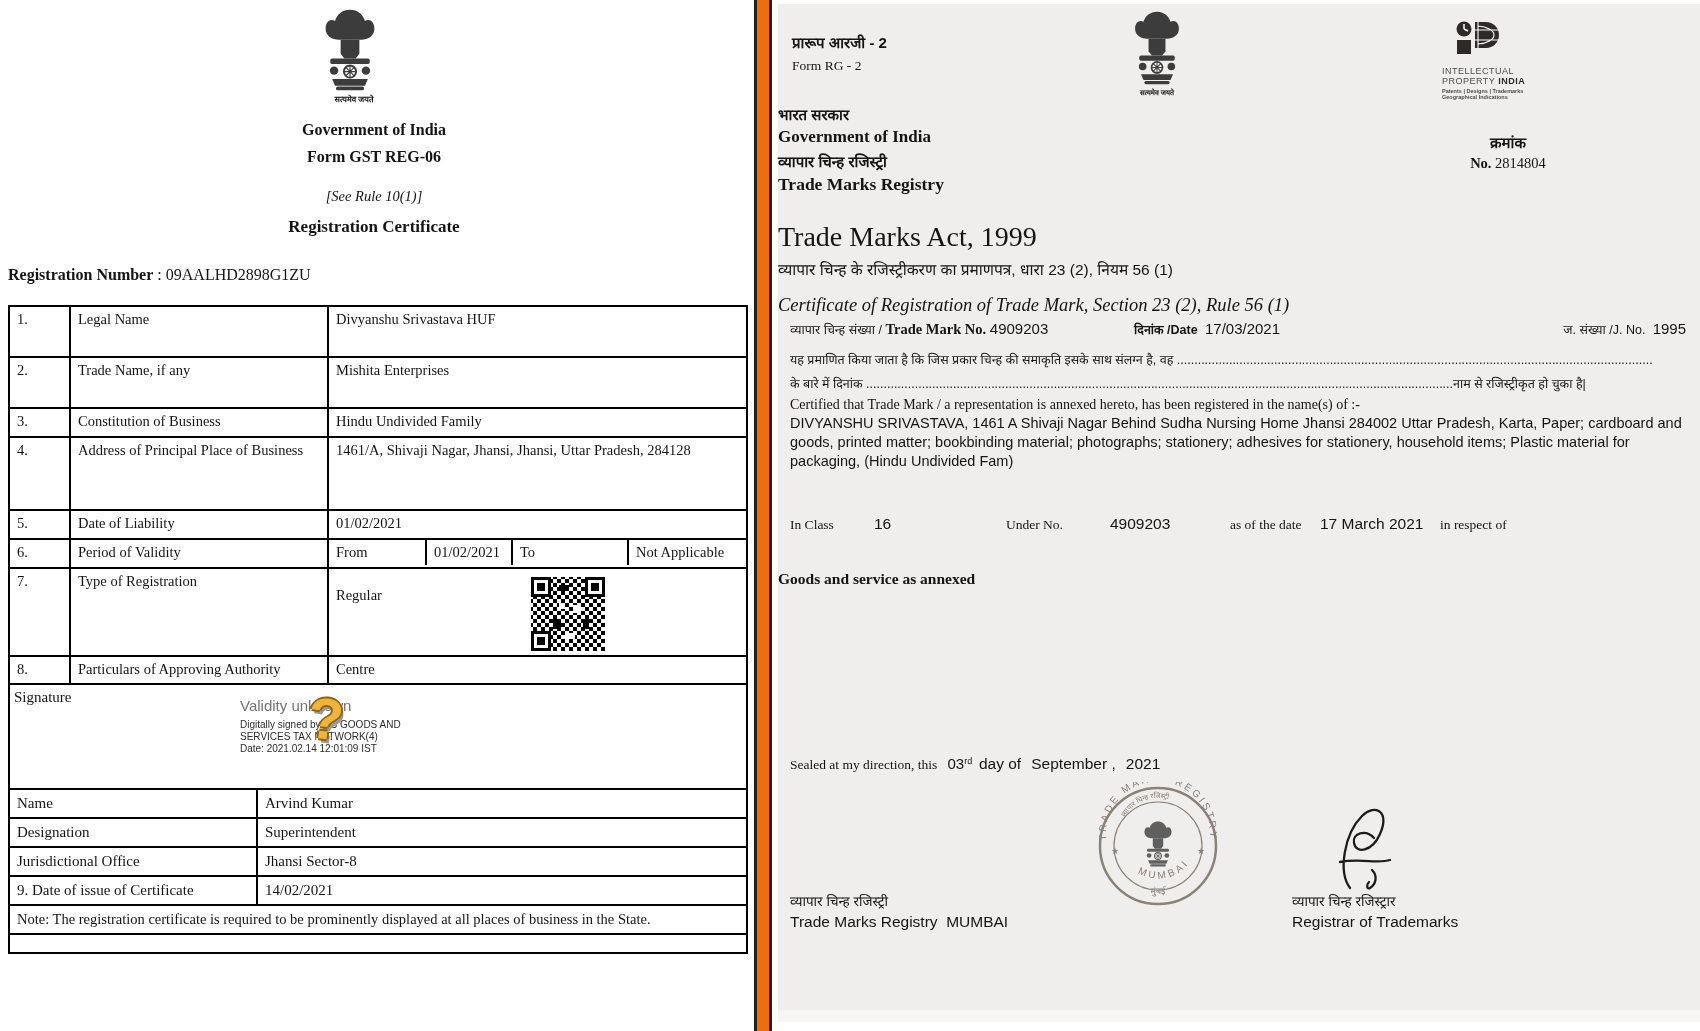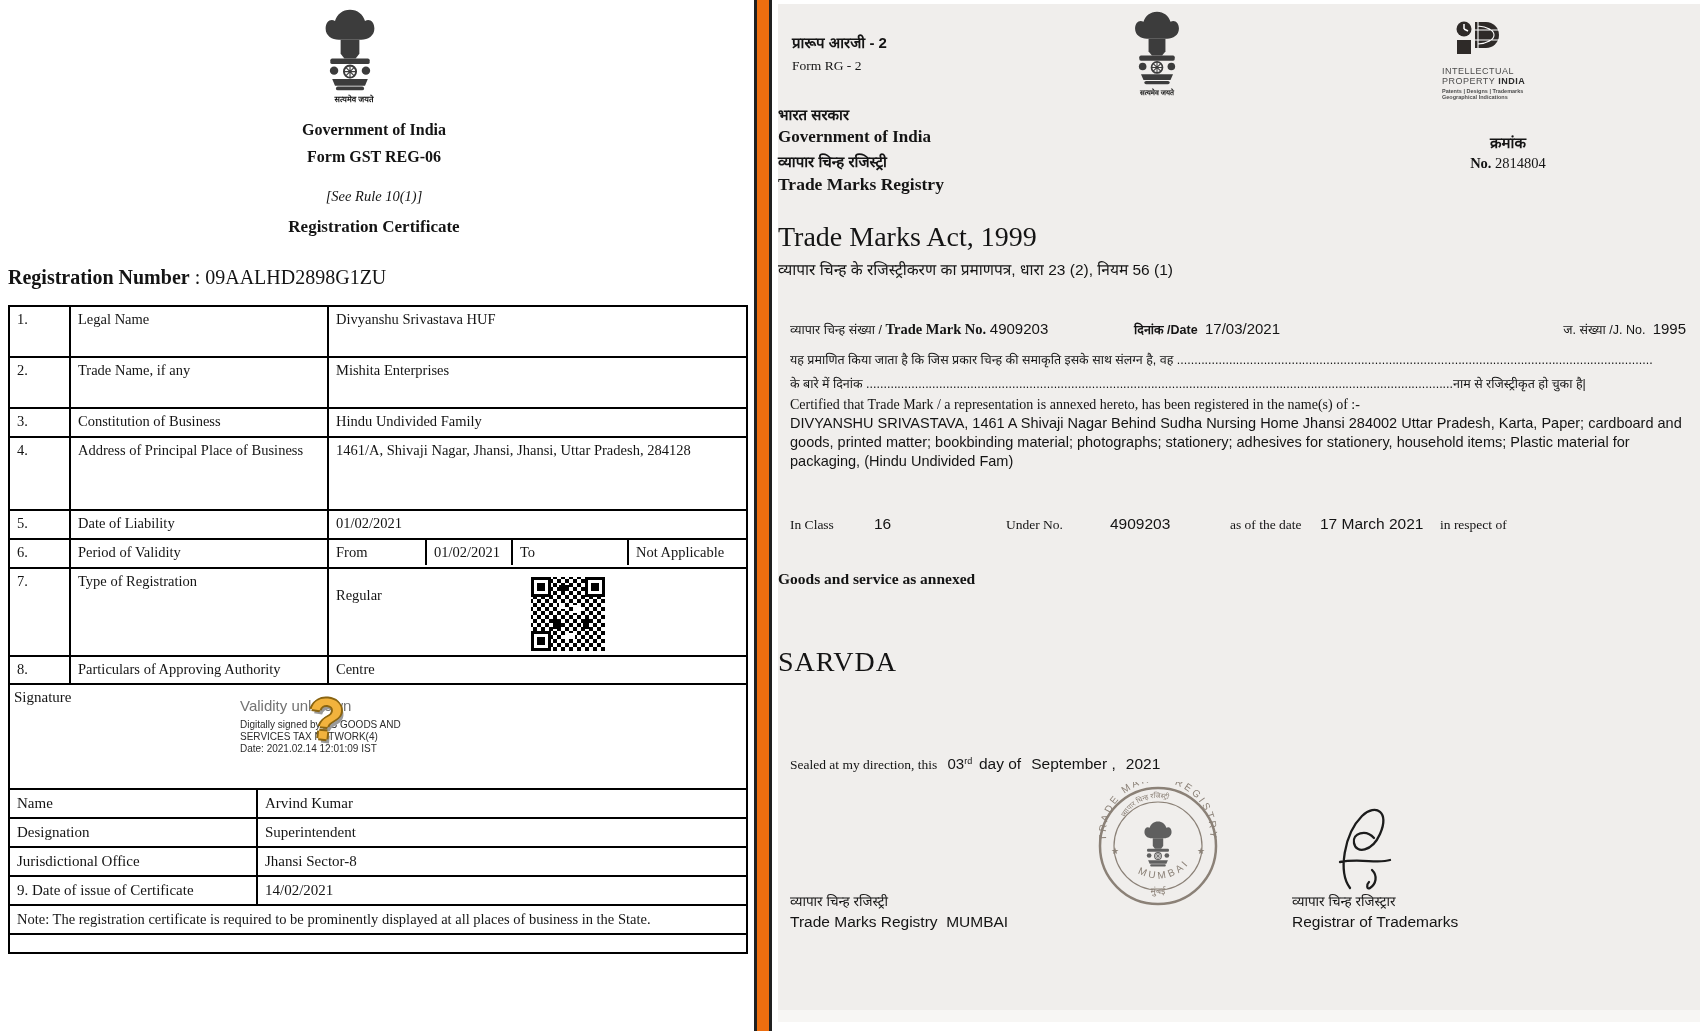--- a/index.html
+++ b/index.html
@@ -66,21 +66,21 @@
     <svg class="abs" style="left:320px;top:6px" width="60" height="88">
         <use href="#emblem"></use>
       </svg>
     <div class="abs ctr dev b" style="left:274px;top:93px;width:160px;font-size:8px">सत्यमेव जयते</div>
     <div class="abs ctr b" style="left:0;top:121px;width:748px;font-size:16px">Government of India</div>
     <div class="abs ctr b" style="left:0;top:148px;width:748px;font-size:16px">Form GST REG-06</div>
     <div class="abs ctr i" style="left:0;top:176px;width:748px;font-size:14.5px">[See Rule 10(1)]</div>
     <div class="abs ctr b" style="left:0;top:217px;width:748px;font-size:17px">Registration Certificate</div>
   </div>
 
-  <div class="abs" style="left:8px;top:266px;font-size:20px">
+  <div class="abs" style="left:8px;top:266px;font-size:16px">
     <span class="b">Registration Number</span><span> : </span><span>09AALHD2898G1ZU</span>
   </div>
 
   <div class="abs gst-wrap">
     <table class="cert">
       <tbody>
           <tr style="height:51px">
         <td class="numc">1.</td>
         <td class="lblc">Legal Name</td>
         <td>Divyanshu Srivastava HUF</td>
@@ -225,20 +225,21 @@
     <div class="abs ctr" style="left:670px;top:151px;width:120px;font-size:14.5px">
       <span class="b">No.</span>&nbsp;<span>2814804</span>
     </div>
 
     <div class="abs rc dev b" style="top:100px;font-size:15px">भारत सरकार</div>
     <div class="abs rc b" style="top:123px;font-size:17px">Government of India</div>
     <div class="abs rc dev b" style="top:147px;font-size:15px">व्यापार चिन्ह रजिस्ट्री</div>
     <div class="abs rc b" style="top:170px;font-size:17.5px">Trade Marks Registry</div>
     <div class="abs rc" style="top:217px;font-size:28px">Trade Marks Act, 1999</div>
     <div class="abs rc dev" style="top:254px;font-size:15.5px">व्यापार चिन्ह के रजिस्ट्रीकरण का प्रमाणपत्र, धारा 23 (2), नियम 56 (1)</div>
+    <div class="abs rc i" style="top:279px;font-size:18.5px">Certificate of Registration of Trade Mark, Section 23 (2), Rule 56 (1)</div>
 
     <div class="abs" style="left:12px;top:316px;font-size:14.5px">
       <span class="dev" style="font-size:12.5px">व्यापार चिन्ह संख्या / </span><span class="b">Trade Mark No.</span>&nbsp;<span class="sans" style="font-size:15px">4909203</span>
     </div>
     <div class="abs" style="left:356px;top:316px;font-size:14.5px">
       <span class="dev b" style="font-size:12.5px">दिनांक /Date</span>&nbsp;&nbsp;<span class="sans" style="font-size:15px">17/03/2021</span>
     </div>
     <div class="abs" style="right:14px;top:316px;font-size:14.5px">
       <span class="dev" style="font-size:12.5px">ज. संख्या /J. No.</span>&nbsp;&nbsp;<span class="sans" style="font-size:15px">1995</span>
     </div>
@@ -250,21 +251,20 @@
 
     <div class="abs" style="left:12px;top:513px;font-size:13.5px">In Class</div>
     <div class="abs sans" style="left:96px;top:511px;font-size:15.5px">16</div>
     <div class="abs" style="left:228px;top:513px;font-size:13.5px">Under No.</div>
     <div class="abs sans" style="left:332px;top:511px;font-size:15.5px">4909203</div>
     <div class="abs" style="left:452px;top:513px;font-size:13.5px">as of the date</div>
     <div class="abs sans" style="left:542px;top:511px;font-size:15.5px">17 March 2021</div>
     <div class="abs" style="left:662px;top:513px;font-size:13.5px">in respect of</div>
 
     <div class="abs rc b" style="top:566px;font-size:15.5px">Goods and service as annexed</div>
-    <div class="abs rc" style="top:642px;font-size:28px;letter-spacing:1px">SARVDA</div>
 
     <div class="abs" style="left:12px;top:751px;font-size:13.5px">
       <span>Sealed at my direction, this</span>&nbsp;&nbsp;
       <span class="sans" style="font-size:15px">03</span><sup class="sans" style="font-size:9px">rd</sup>&nbsp;
       <span class="sans" style="font-size:15.5px">day of</span>&nbsp;&nbsp;
       <span class="sans" style="font-size:15.5px">September ,</span>&nbsp;&nbsp;
       <span class="sans" style="font-size:15.5px">2021</span>
     </div>
 
     <svg class="abs" style="left:318px;top:778px" width="124" height="134">

